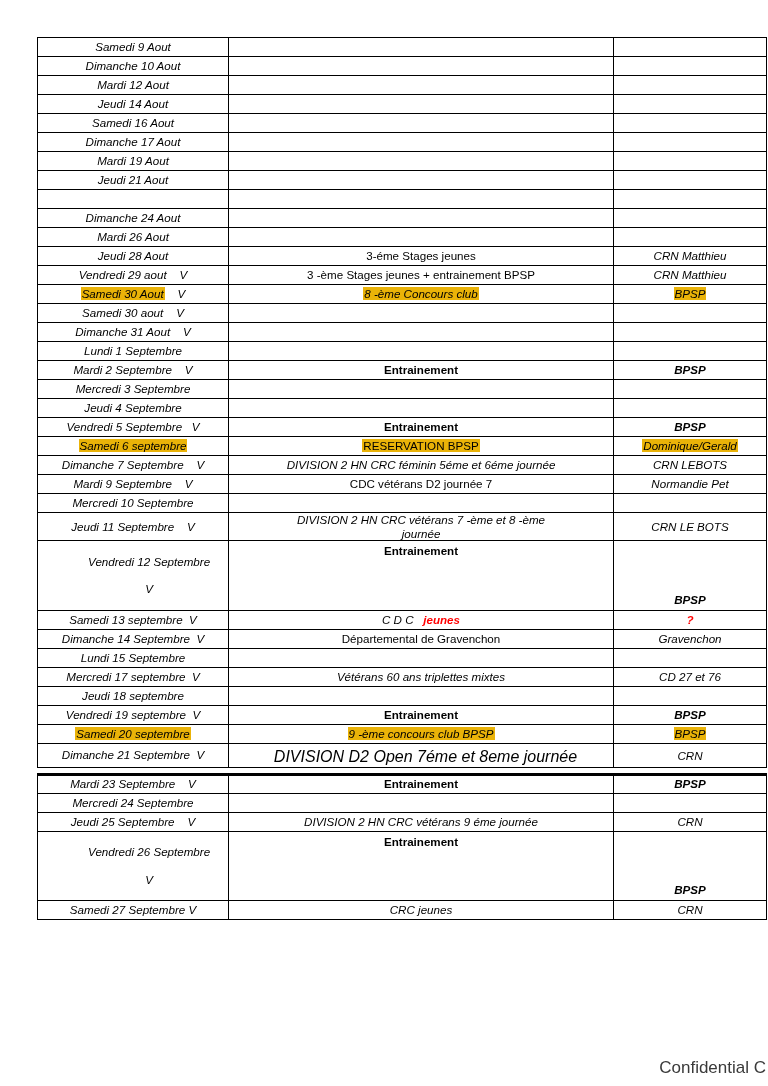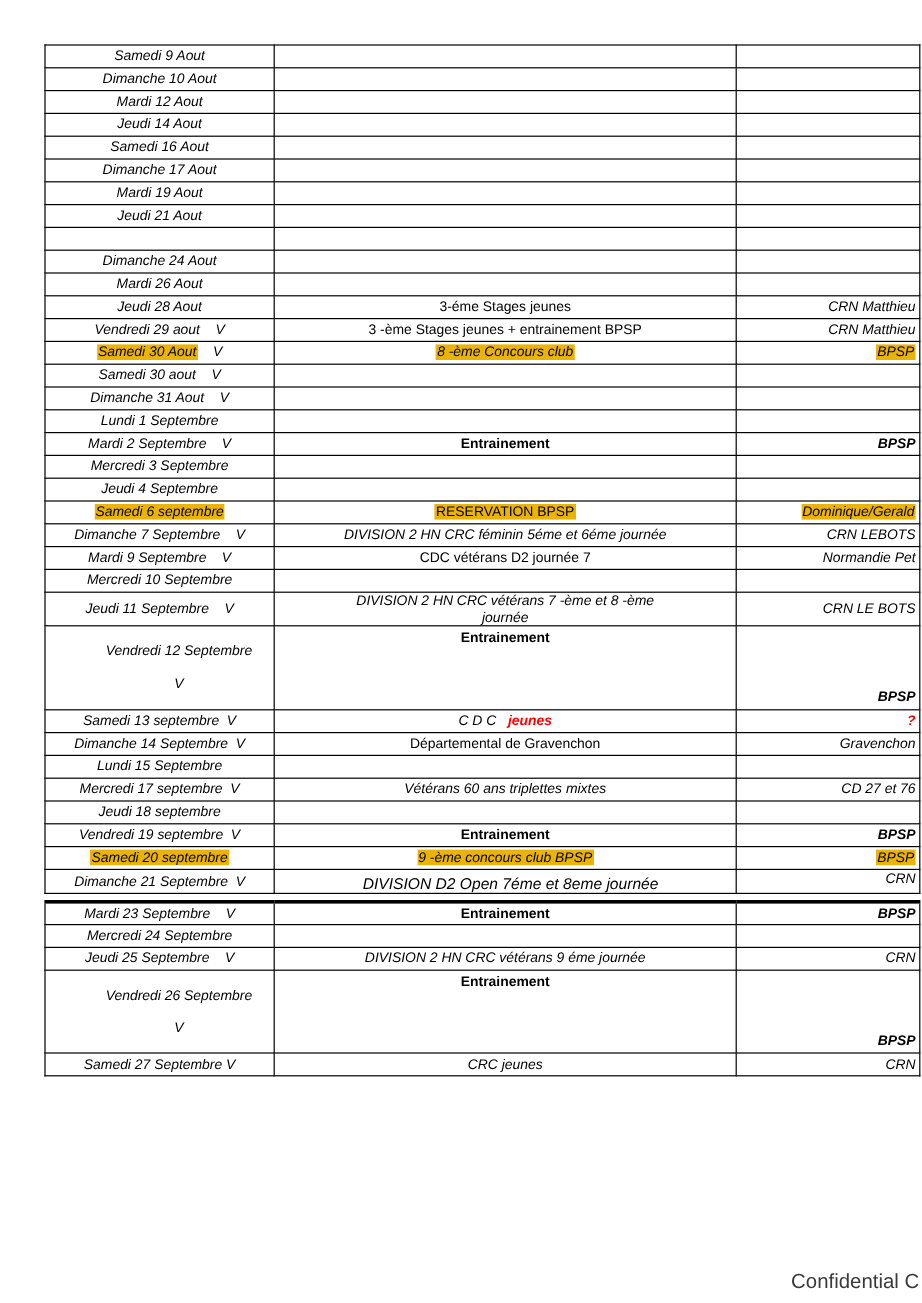--- a/index.html
+++ b/index.html
@@ -53,21 +53,21 @@
   .cell-date {
     text-align: center;
     font-style: italic;
     white-space: pre;
   }
   .cell-event {
     text-align: center;
     font-style: italic;
   }
   .cell-where {
-    text-align: right;
+    text-align: center;
     font-style: italic;
   }
 
   
   td.bold-up .txt,
   .txt.bold-up {
     font-style: normal;
     font-weight: bold;
     text-align: right;
   }
@@ -249,20 +249,25 @@
         <td class="cell-event"><span class="txt"></span></td>
         <td class="cell-where"><span class="txt"></span></td>
       </tr>
 
       <tr>
         <td class="cell-date"><span class="txt">Jeudi 4 Septembre</span></td>
         <td class="cell-event"><span class="txt"></span></td>
         <td class="cell-where"><span class="txt"></span></td>
       </tr>
 
+      <tr class="mid">
+        <td class="cell-date"><span class="txt">Vendredi 5 Septembre   V</span></td>
+        <td class="cell-event bold-up"><span class="txt bold-up">Entrainement</span></td>
+        <td class="cell-where bold-it"><span class="txt bold-it">BPSP</span></td>
+      </tr>
 
       <tr>
         <td class="cell-date"><span class="txt hl">Samedi 6 septembre</span></td>
         <td class="cell-event"><span class="txt hl upright">RESERVATION BPSP</span></td>
         <td class="cell-where"><span class="txt hl">Dominique/Gerald</span></td>
       </tr>
 
       <tr>
         <td class="cell-date"><span class="txt">Dimanche 7 Septembre    V</span></td>
         <td class="cell-event"><span class="txt">DIVISION 2 HN CRC féminin 5éme et 6éme journée</span></td>
@@ -337,21 +342,21 @@
       </tr>
 
       <tr>
         <td class="cell-date"><span class="txt hl">Samedi 20 septembre</span></td>
         <td class="cell-event"><span class="txt hl">9 -ème concours club BPSP</span></td>
         <td class="cell-where"><span class="txt hl">BPSP</span></td>
       </tr>
 
       <tr class="tall">
         <td class="cell-date"><span class="txt">Dimanche 21 Septembre  V</span></td>
-        <td class="cell-event" style="font-size:13px;vertical-align:top;padding-top:4px;padding-left:12px;"><span class="txt">DIVISION D2 Open 7éme et 8eme journée</span></td>
+        <td class="cell-event" style="font-size:16px;vertical-align:top;padding-top:4px;padding-left:12px;"><span class="txt">DIVISION D2 Open 7éme et 8eme journée</span></td>
         <td class="cell-where" style="vertical-align:bottom;padding-bottom:4px;"><span class="txt">CRN</span></td>
       </tr>
 
       <tr class="sep">
         <td></td>
         <td></td>
         <td></td>
       </tr>
 
       <tr class="mid">

